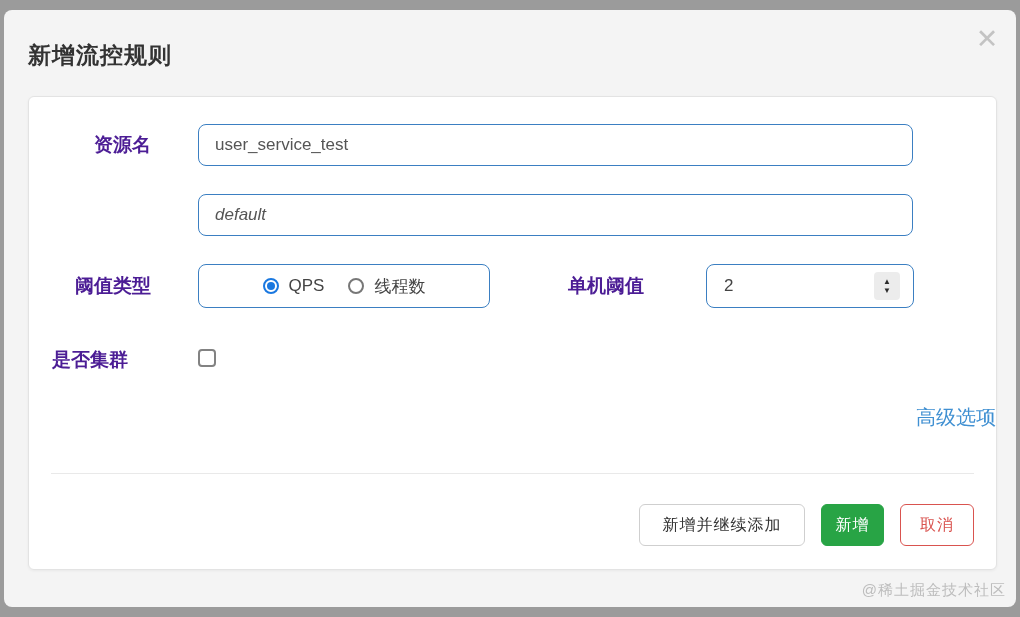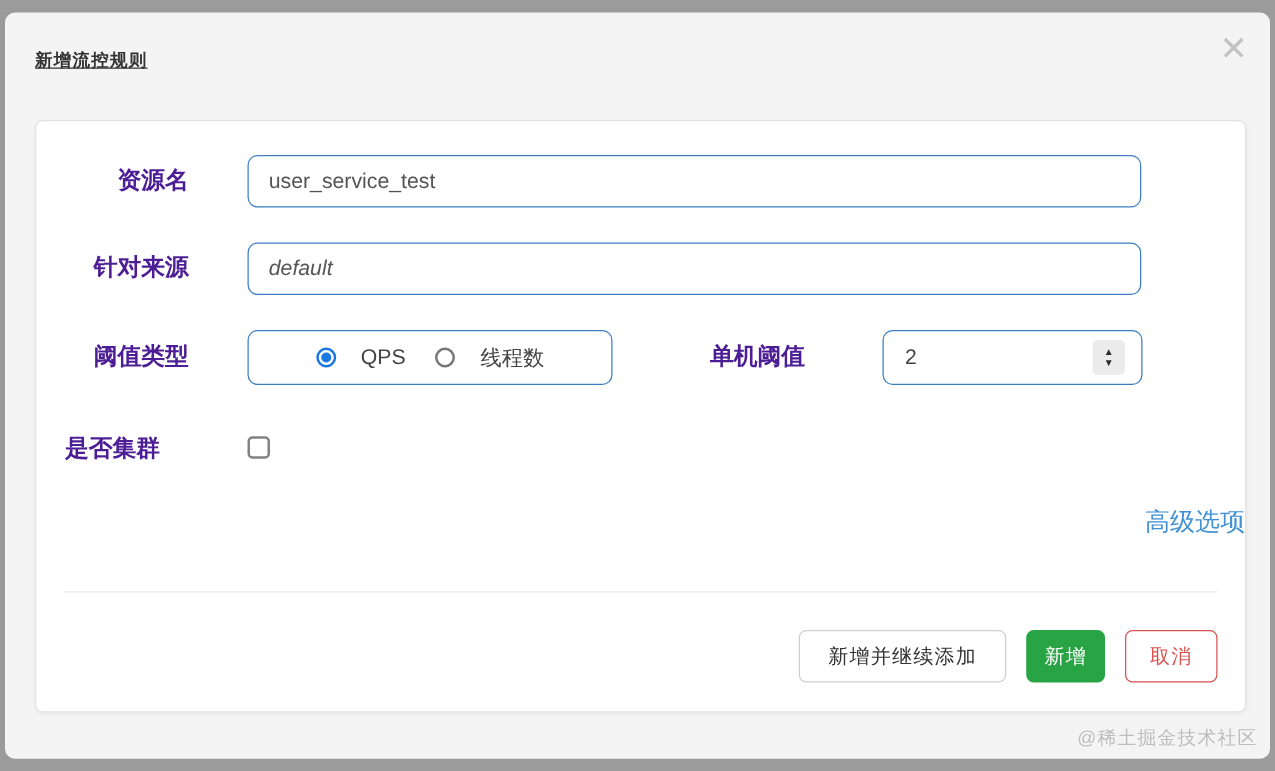--- a/index.html
+++ b/index.html
@@ -14,25 +14,24 @@
     position: absolute;
     left: 4px; top: 10px;
     width: 1012px; height: 597px;
     background: #f4f4f4;
     border-radius: 8px;
     overflow: hidden;
   }
   .dialog-title {
     position: absolute;
     left: 24px; top: 30px;
-    font-size: 14px;
+    font-size: 23px;
     font-weight: 700;
     color: #333;
     letter-spacing: 1px;
-    text-decoration: underline;
   }
   .close-btn {
     position: absolute;
     top: 14px; right: 14px;
     width: 30px; height: 30px;
     font-size: 27px;
     line-height: 30px;
     text-align: center;
     color: #c3c3c3;
     cursor: pointer;
@@ -84,21 +83,21 @@
     border-radius: 8px;
     background: #fff;
     display: flex;
     align-items: center;
     justify-content: center;
     gap: 24px;
   }
   .radio-option {
     display: flex;
     align-items: center;
-    gap: 20px;
+    gap: 10px;
     cursor: pointer;
   }
   .radio-circle {
     width: 16px; height: 16px;
     border-radius: 50%;
     border: 2px solid #777;
     background: #fff;
     display: flex;
     align-items: center;
     justify-content: center;
@@ -219,21 +218,20 @@
 <div class="dialog">
 
   <div class="dialog-title">新增流控规则</div>
   <div class="close-btn">✕</div>
 
   <div class="panel">
 
     <div class="form-label lbl-resource">资源名</div>
     <input class="text-input inp-resource" type="text" value="user_service_test" style="">
 
-    <div class="form-label lbl-source">针对来源</div>
     <input class="text-input inp-source" type="text" value="default" style="">
 
     <div class="form-label lbl-threshold">阈值类型</div>
     <div class="radio-group">
       <div class="radio-option">
         <span class="radio-circle checked"></span>
         <span class="radio-label">QPS</span>
       </div>
       <div class="radio-option">
         <span class="radio-circle"></span>

